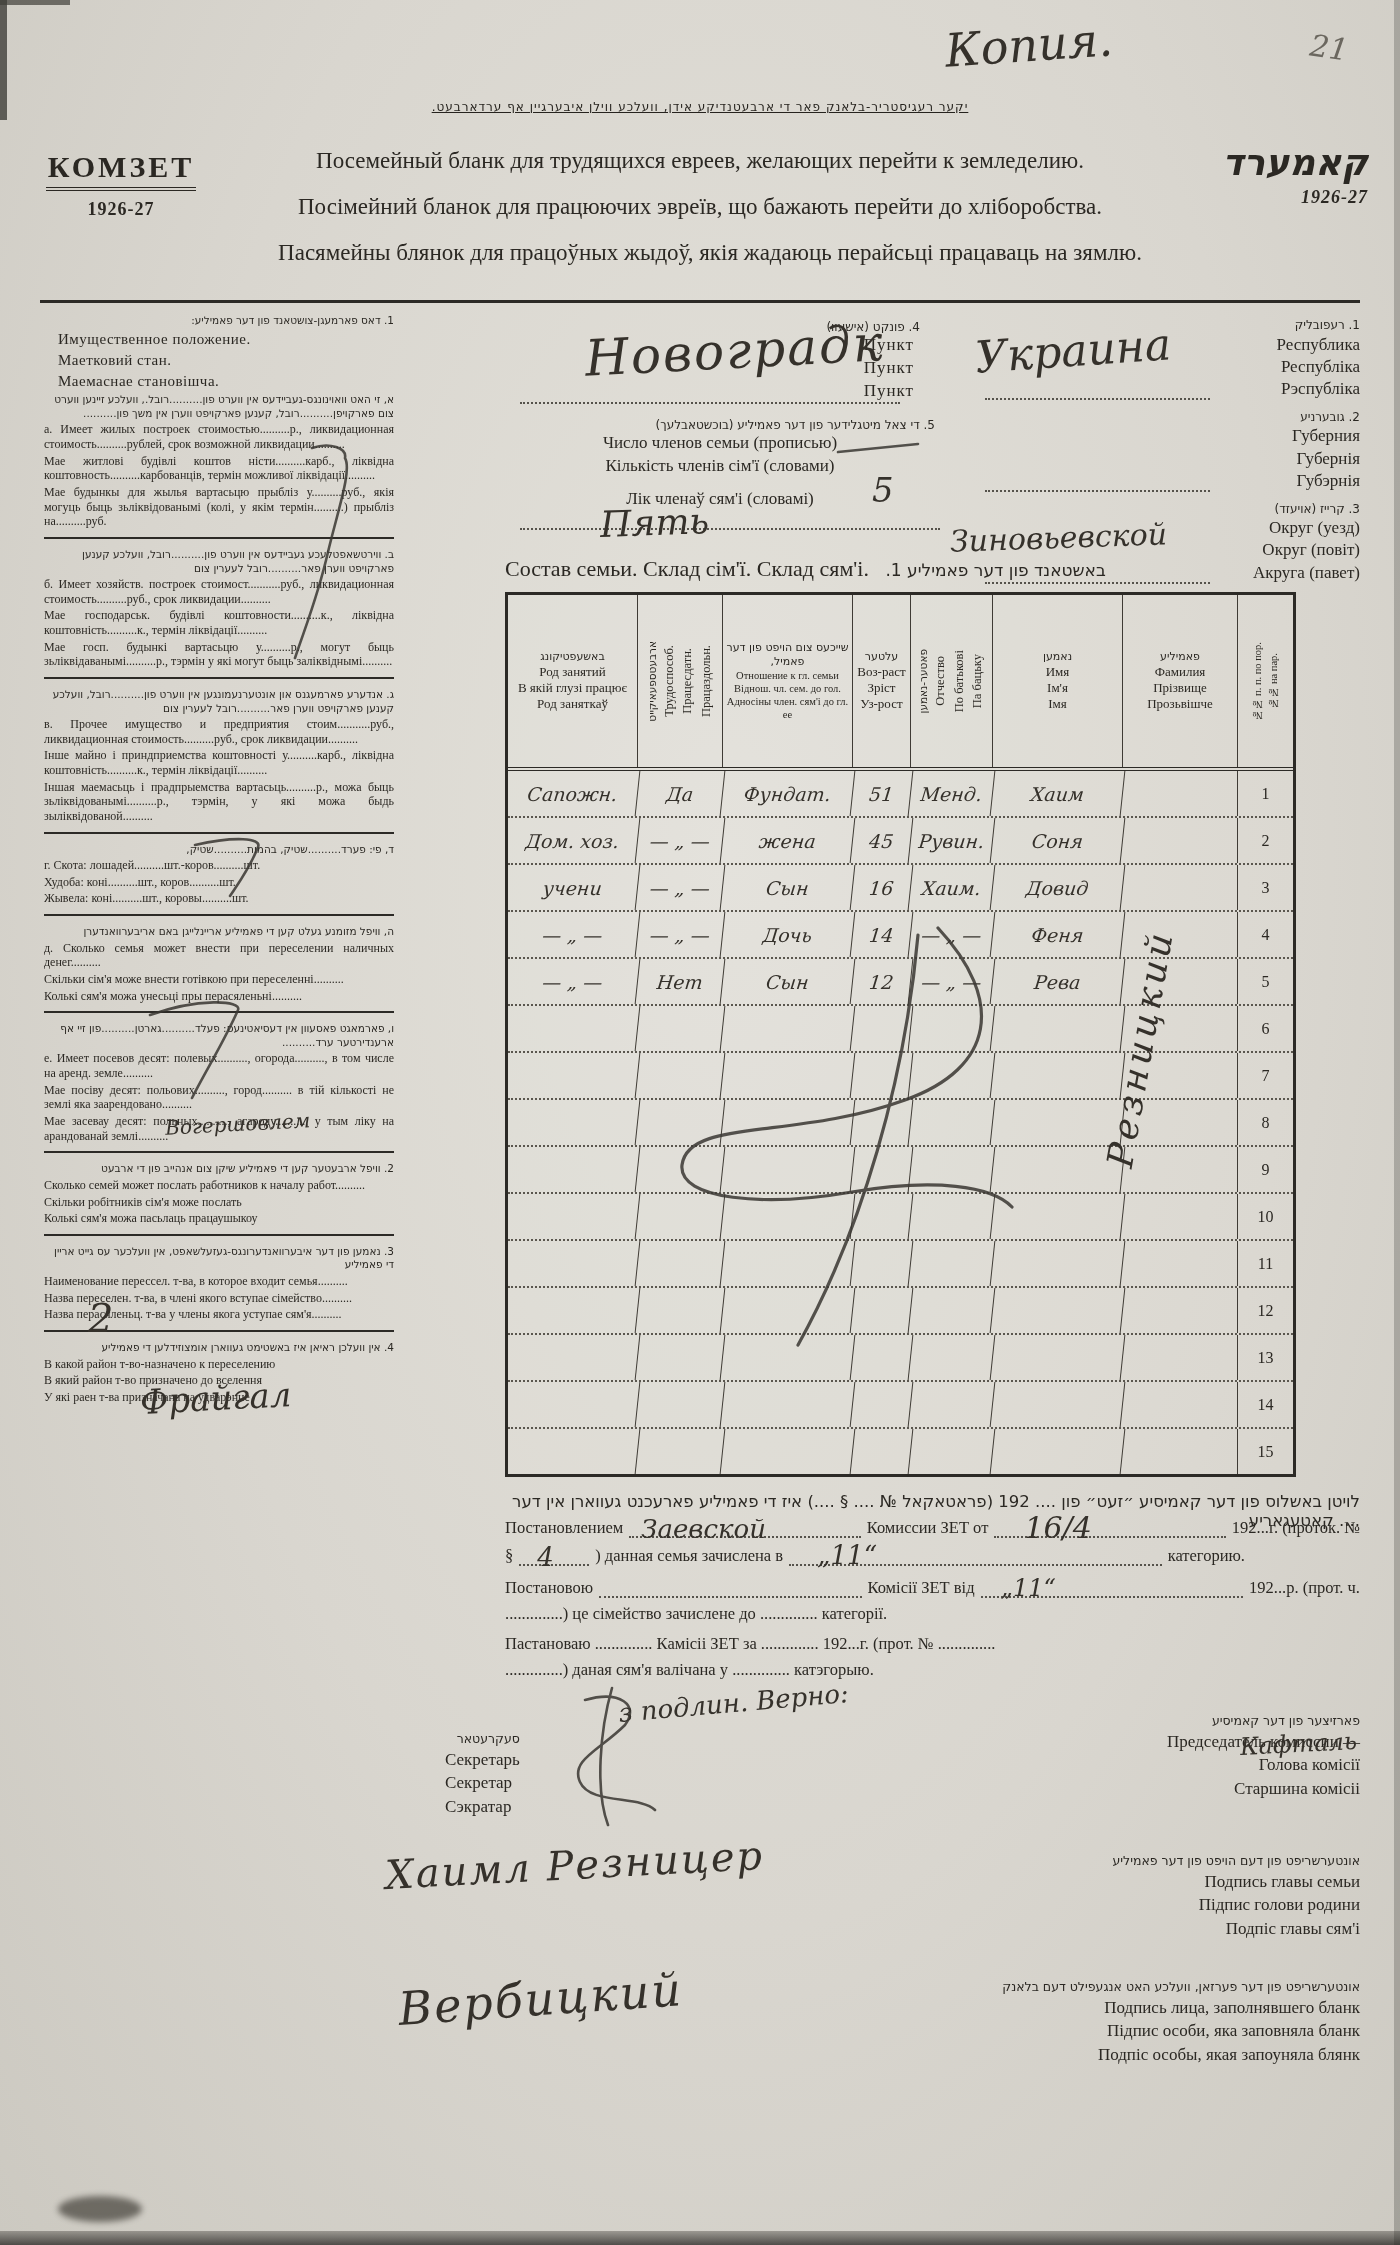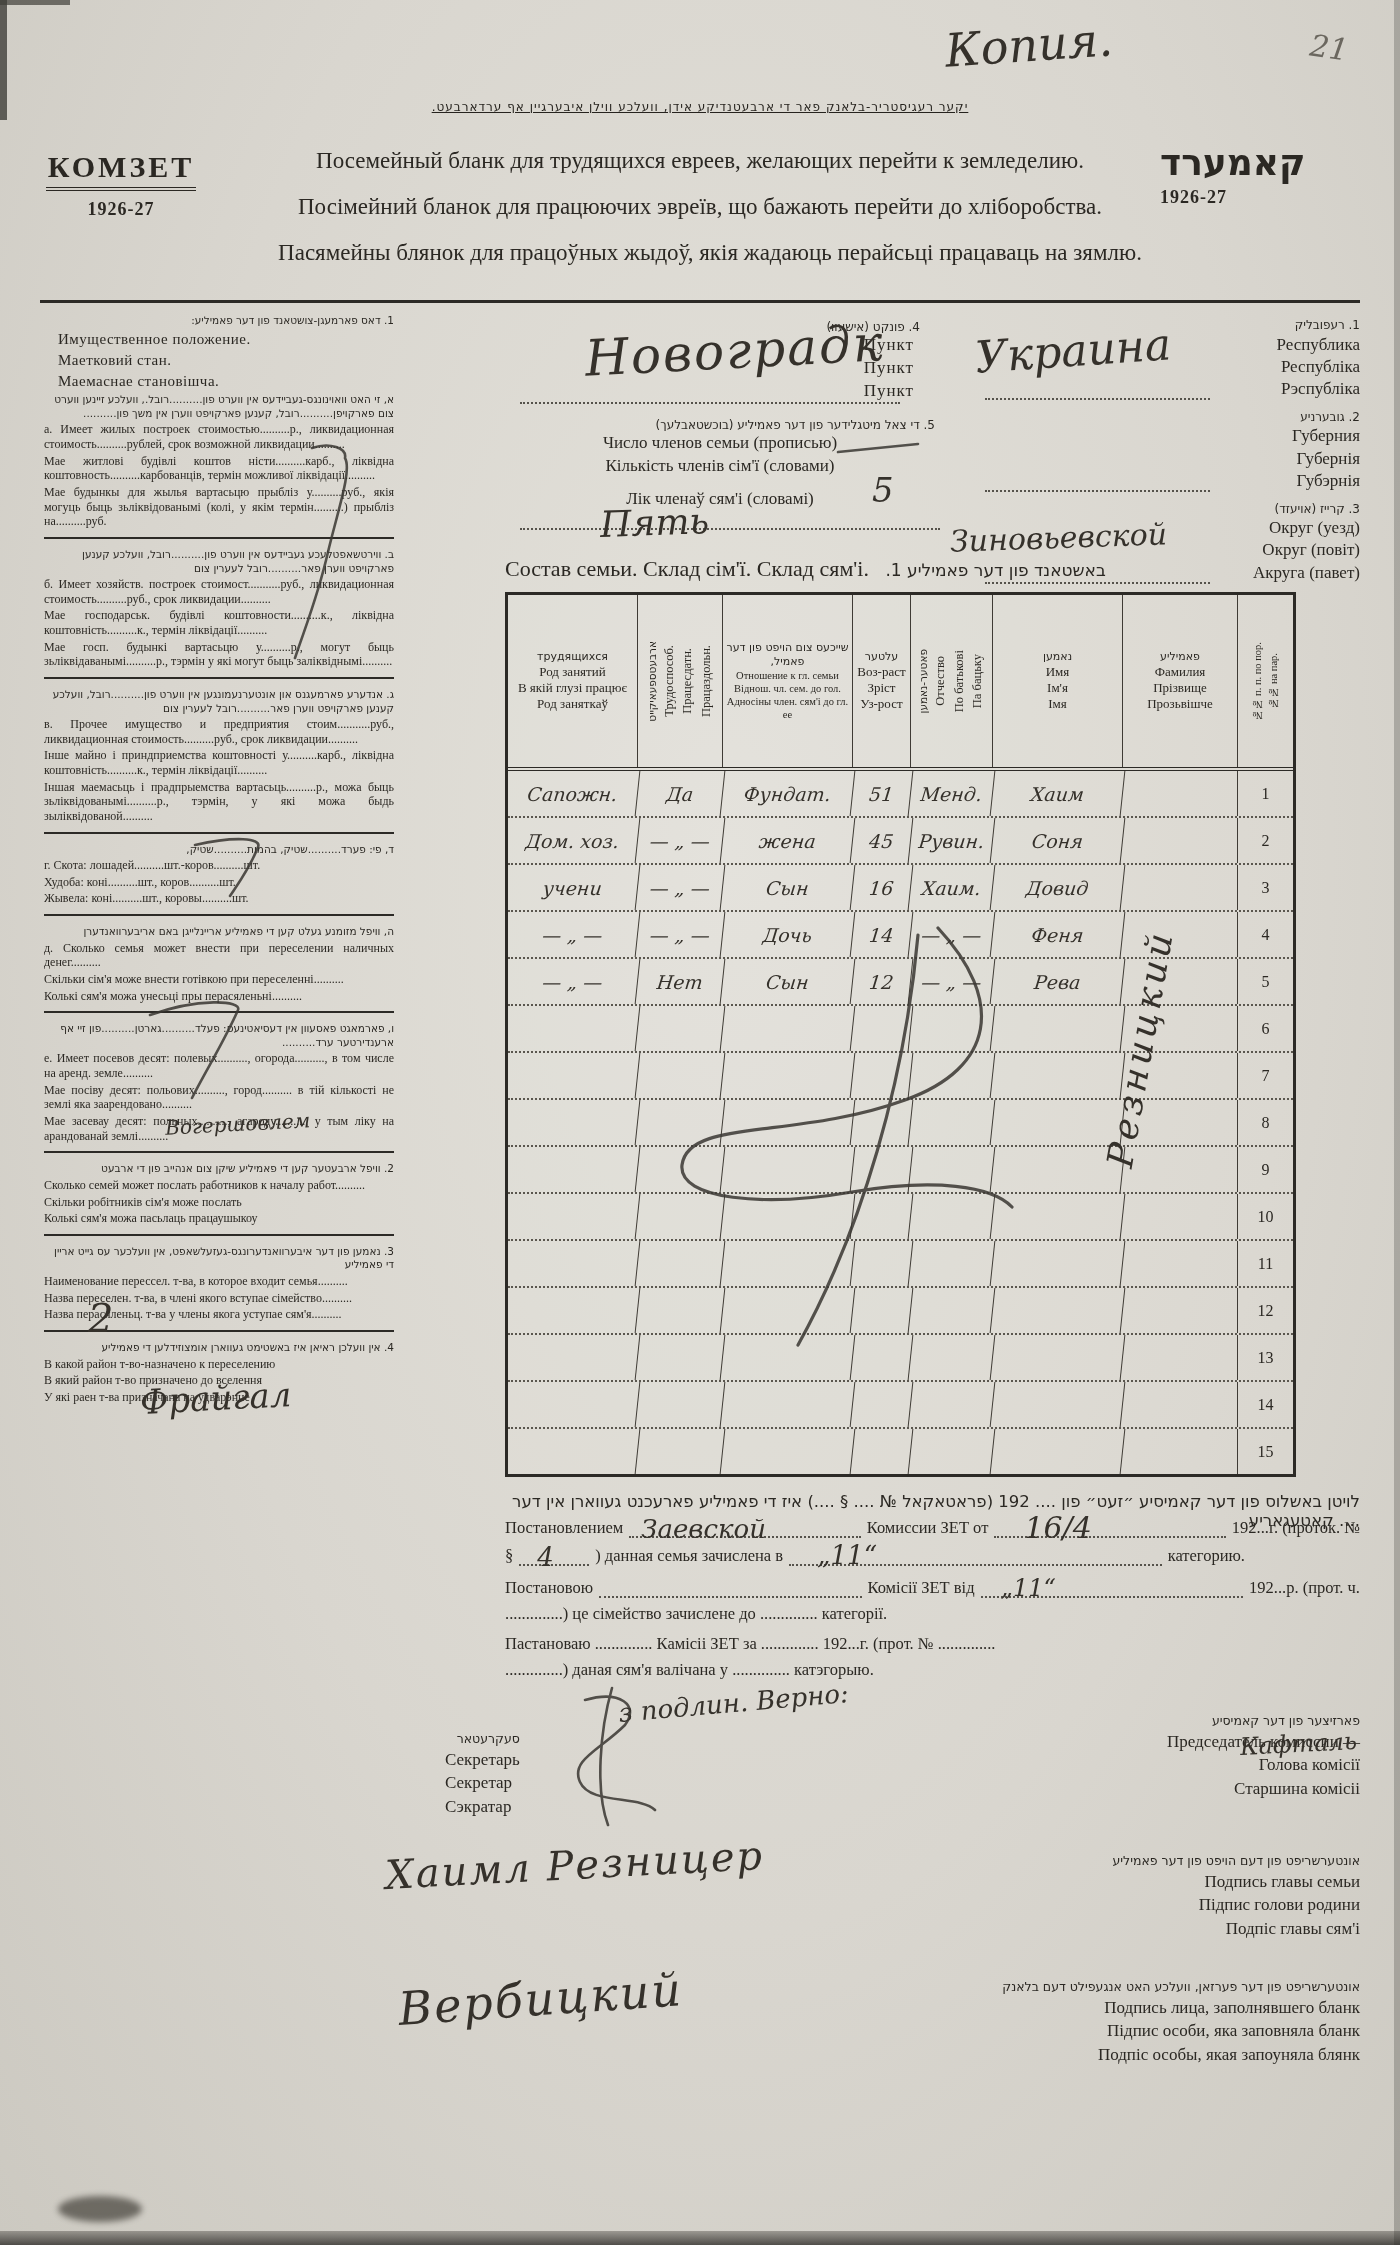--- a/index.html
+++ b/index.html
@@ -17,21 +17,21 @@
     background:#55524b;filter:blur(3px);opacity:.8;}
   
   .abs{position:absolute;}
   .ctr{left:0;right:0;text-align:center;}
   .yidtx{font-family:"DejaVu Sans",sans-serif;direction:rtl;}
   
   .yhdr{top:100px;font-size:12px;letter-spacing:1px;color:#26231e;text-decoration:underline;}
   .org{left:46px;top:150px;width:150px;text-align:center;}
   .org .nm{font-size:30px;font-weight:bold;letter-spacing:3px;border-bottom:4px double #2b2823;padding-bottom:3px;}
   .org .yr{font-size:18px;font-weight:bold;margin-top:8px;letter-spacing:1px;}
-  .orgr{left:1160px;top:142px;width:180px;text-align:left;}
+  .orgr{left:1188px;top:142px;width:180px;text-align:right;font-style:italic;}
   .orgr .nm{font-size:36px;font-weight:bold;font-family:"DejaVu Sans",sans-serif;}
   .orgr .yr{font-size:18px;font-weight:bold;letter-spacing:1px;margin-top:4px;}
   .title1{top:148px;font-size:23px;} .title2{top:194px;font-size:23px;} .title3{top:240px;font-size:23px;padding-left:20px;}
   .mainrule{left:40px;top:300px;width:1320px;height:3px;background:#2c2a26;}
   
   #lcol{position:absolute;left:44px;top:314px;width:350px;}
   .lline{margin:0 0 2px 0;}
   .lline.hdr{font-size:15px;line-height:1.28;padding-left:14px;letter-spacing:.5px;}
   .lline.txt{font-size:12px;line-height:1.22;text-align:justify;}
   .lline.yid{font-family:"DejaVu Sans",sans-serif;direction:rtl;text-align:right;font-size:10.5px;line-height:1.3;}
@@ -265,21 +265,21 @@
   <div class="abs hw" style="left:950px;top:520px;font-size:30px;transform:rotate(-2deg);">Зиновьевской</div>
 
   <div class="tbltitle">
     <span>Состав семьи. Склад сім'ї. Склад сям'і.</span>
     &nbsp;&nbsp;<span class="y">‎.1 באשטאנד פון דער פאמיליע</span>
   </div>
 
   <div id="ftable">
     <div class="hrow">
       <div class="hcell w-occ">
-        <div class="y">трудящихся</div>
+        <div class="y">באשעפטיקונג</div>
         <div>Род занятий</div>
         <div>В якій глузі працює</div>
         <div>Род заняткаў</div>
       </div>
       <div class="hcell w-trud vcell">
         <span class="vline y">ארבעטספעאיקייט</span>
         <span class="vline">Трудоспособ.</span>
         <span class="vline">Працесдатн.</span>
         <span class="vline">Працаздольн.</span>
       </div>

